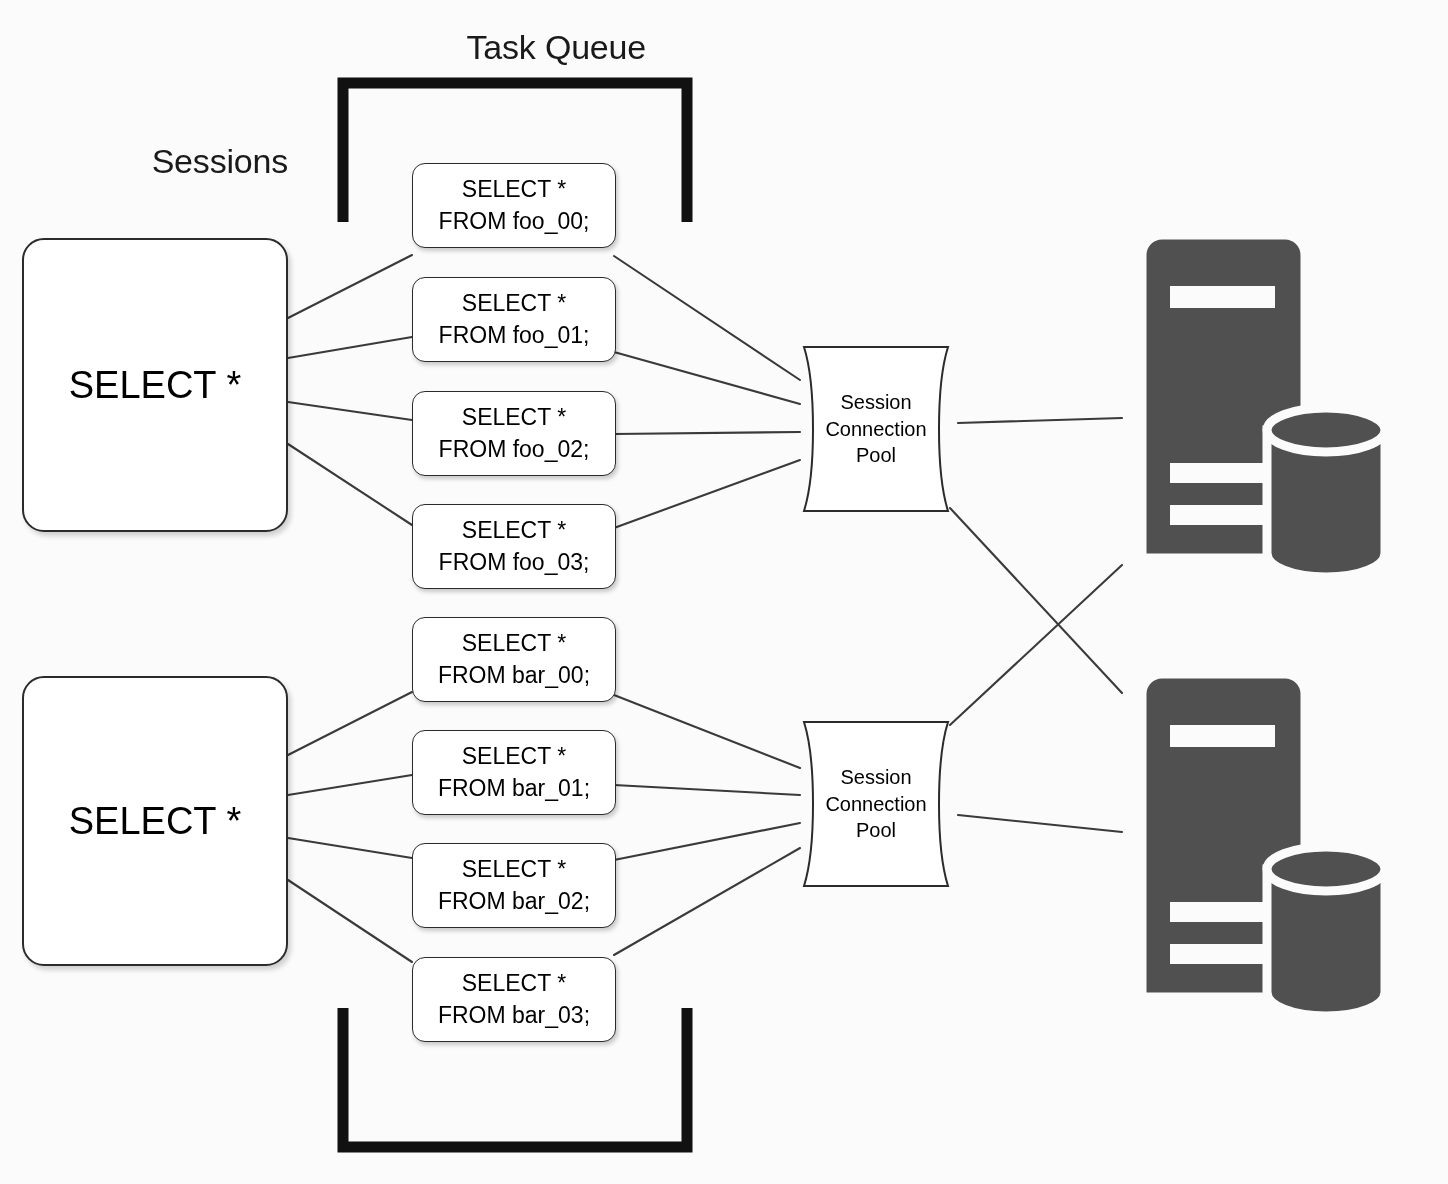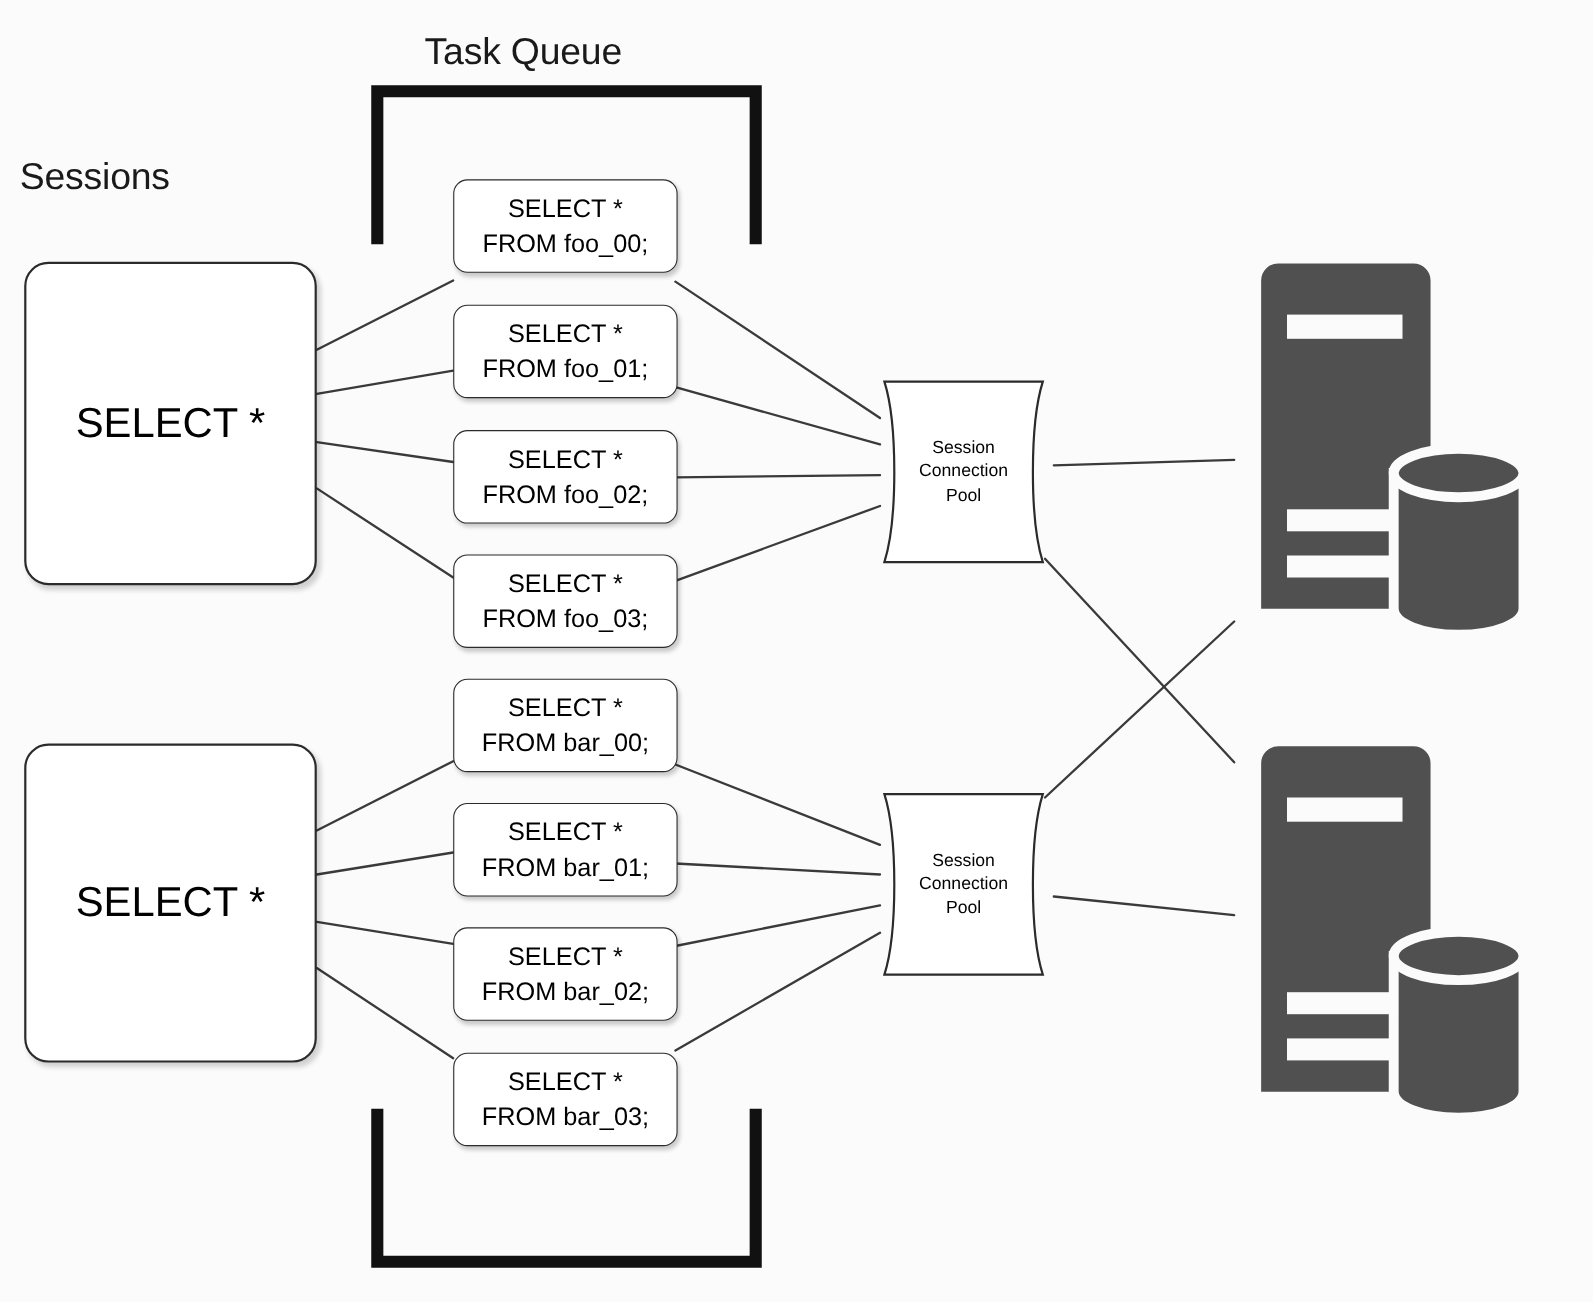--- a/index.html
+++ b/index.html
@@ -25,21 +25,21 @@
     height: 1184px;
     pointer-events: none;
   }
   .group-label {
     position: absolute;
     font-size: 34px;
     font-weight: 400;
     color: #1a1a1a;
     white-space: nowrap;
     letter-spacing: -0.2px;
-    text-align: left;
+    text-align: right;
     line-height: 1;
   }
   .session-box {
     position: absolute;
     box-sizing: border-box;
     background: #ffffff;
     border: 2px solid #2b2b2b;
     border-radius: 22px;
     box-shadow: 3px 4px 5px rgba(0,0,0,0.17);
     display: flex;
@@ -76,21 +76,21 @@
   .pool-label {
     position: absolute;
     left: 0;
     top: 0;
     width: 100%;
     height: 100%;
     display: flex;
     align-items: center;
     justify-content: center;
     text-align: center;
-    font-size: 16px;
+    font-size: 20px;
     line-height: 1.33;
     color: #000;
   }
   .bracket {
     position: absolute;
     z-index: 1;
   }
   .bracket svg { display: block; }
   .worker {
     position: absolute;
@@ -126,21 +126,21 @@
       <line x1="614" y1="860" x2="800" y2="823"></line>
       <line x1="614" y1="955" x2="800" y2="848"></line>
 
       <line x1="958" y1="423" x2="1122" y2="418"></line>
       <line x1="950" y1="508" x2="1122" y2="693"></line>
       <line x1="950" y1="725" x2="1122" y2="565"></line>
       <line x1="958" y1="815" x2="1122" y2="832"></line>
     </g>
   </svg>
 
-  <div class="group-label" style="left:18px; top:144px; width:250px;">Sessions</div>
+  <div class="group-label" style="left:38px; top:144px; width:250px;">Sessions</div>
   <div class="group-label" style="left:386px; top:30px; width:260px;">Task Queue</div>
 
   <div class="bracket" style="left:330px; top:70px;">
     <svg width="370" height="160" viewBox="0 0 370 160">
       <path d="M 13 152 L 13 13 L 357 13 L 357 152" fill="none" stroke="#111111" stroke-width="11"></path>
     </svg>
   </div>
   <div class="bracket" style="left:330px; top:1000px;">
     <svg width="370" height="160" viewBox="0 0 370 160">
       <path d="M 13 8 L 13 147 L 357 147 L 357 8" fill="none" stroke="#111111" stroke-width="11"></path>

